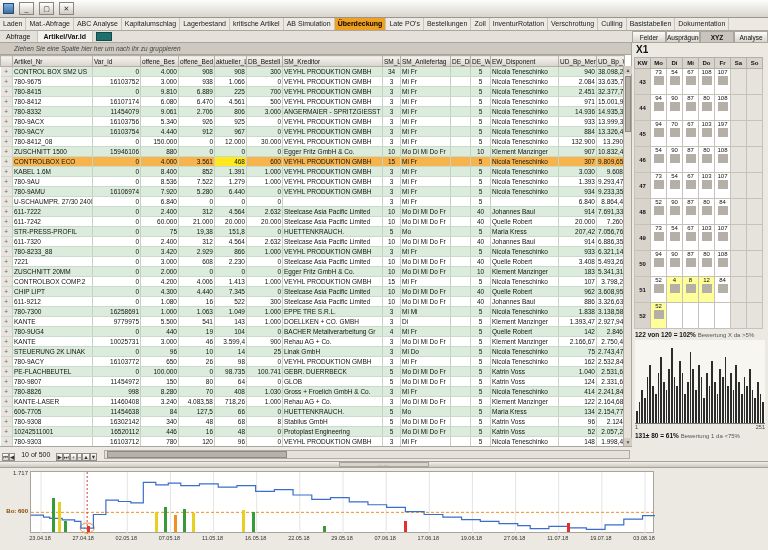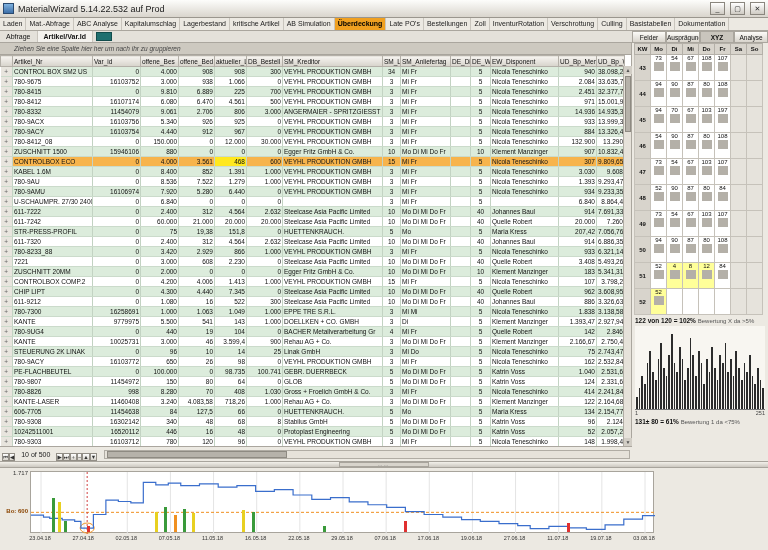--- a/index.html
+++ b/index.html
@@ -90,21 +90,20 @@
   #chart-svg { position:absolute; left:0; top:0; }
   .cbar { position:absolute; bottom:0; width:3px; }
   #xlabels { position:absolute; left:26px; top:66px; width:624px; height:10px; }
   .xlab { position:absolute; font-size:5.5px; color:#333; white-space:nowrap; transform:translateX(-50%); }
 </style>
 </head>
 <body>
 
 <div id="titlebar">
   <div class="app-icon"></div>
-  <div class="title-text">MaterialWizard 5.14.22.532 auf Prod</div>
   <div class="winbtn">_</div>
   <div class="winbtn">▢</div>
   <div class="winbtn">✕</div>
 </div>
 
 <div id="menubar">
     <div class="mtab">Laden</div>
     <div class="mtab">Mat.-Abfrage</div>
     <div class="mtab">ABC Analyse</div>
     <div class="mtab">Kapitalumschlag</div>
@@ -831,20 +830,21 @@
   </div>
 </div>
 
 <div id="right-panel">
   <div id="rp-tabs">
       <div class="rptab">Felder</div>
       <div class="rptab">Ausprägungen</div>
       <div class="rptab active">XYZ</div>
       <div class="rptab">Analyse</div>
     </div>
+  <div id="x1-label">X1</div>
   <table id="calendar">
     <thead>
         <tr id="cal-head">
           <th>KW</th>
           <th>Mo</th>
           <th>Di</th>
           <th>Mi</th>
           <th>Do</th>
           <th>Fr</th>
           <th>Sa</th>

